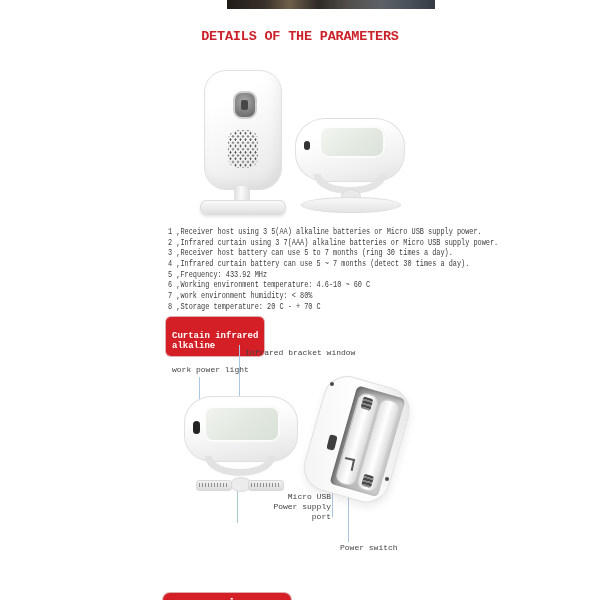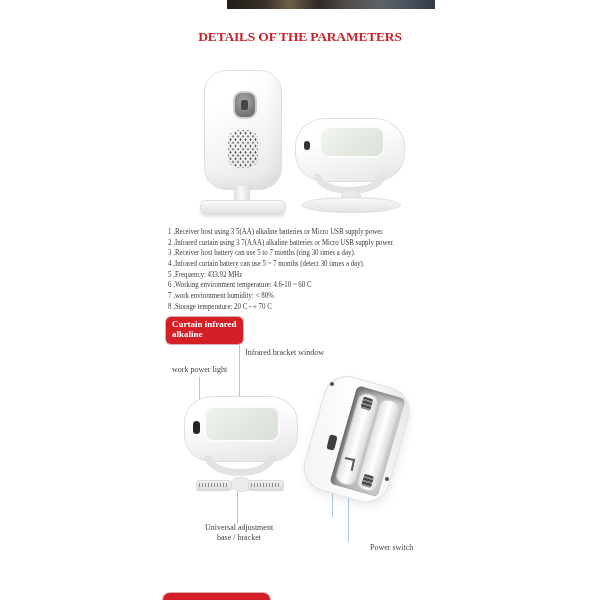--- a/index.html
+++ b/index.html
@@ -1,17 +1,17 @@
 <!DOCTYPE html>
 <html style="--accent-red: #cb2128; --badge-red: #d41f26; --leader-blue: #a9c7e4; --leader-teal: #a5cbc6;"><head>
 <meta charset="utf-8">
 <style>
   html,body{margin:0;padding:0;background:#fff;}
   .page{position:relative;width:600px;height:600px;background:#ffffff;overflow:hidden;
-        font-family:Liberation Serif, serif;}
+        font-family:Liberation Mono, monospace;}
   .abs{position:absolute;}
 
   
   .photo-strip{left:227px;top:0;width:208px;height:9px;
     background:linear-gradient(90deg,#201c18 0%,#38302a 18%,#6e5f4a 30%,#2e2a26 44%,
                #514e4a 58%,#5d6268 74%,#49505a 88%,#343b44 100%);}
 
   
   .title{left:0;top:29px;width:600px;text-align:center;
     font-size:13.5px;font-weight:bold;letter-spacing:-0.2px;color:var(--accent-red,#cb2128);}
@@ -49,39 +49,39 @@
     background:linear-gradient(#f8f8f8,#e4e4e4);border:1px solid #ddd;}
 
   
   .params{left:168px;top:227px;width:340px;color:#3c3c3c;font-size:8.2px;
     transform:scaleX(0.84);transform-origin:0 0;}
   .param-line{height:10.7px;line-height:10.7px;white-space:nowrap;}
 
   
   .badge{background:var(--badge-red,#d41f26);color:#fff;font-weight:bold;
     border-radius:5px;box-shadow:0 0 0 1px rgba(160,20,25,0.35);}
-  .curtain-badge{left:166px;top:317px;padding:3px 6px 4px;font-size:9px;line-height:9.8px;}
+  .curtain-badge{left:166px;top:317px;padding:15px 6px 4px;font-size:9px;line-height:9.8px;}
   .receiver-badge{left:163px;top:569px;padding:4px 28px 6px;font-size:15px;border-radius:7px;
     font-weight:bold;margin-top:24px;}
 
   
   .line{width:1px;background:var(--leader-blue,#a9c7e4);}
   .line-window{left:239px;top:345px;height:78px;}
   .line-work{left:199px;top:377px;height:44px;}
   .line-universal{left:237px;top:486px;height:37px;background:var(--leader-teal,#a5cbc6);}
   .line-usb{left:332px;top:448px;height:69px;}
   .line-switch{left:348px;top:472px;height:70px;}
 
   
   .callout{font-size:8px;color:#444;white-space:nowrap;}
   .co-window{left:245px;top:348px;}
   .co-work{left:172px;top:365px;}
   .co-universal{left:183px;top:523px;width:112px;text-align:center;line-height:10px;white-space:normal;}
   .co-usb{left:251px;top:492px;width:80px;text-align:right;line-height:10.2px;white-space:normal;}
-  .co-switch{left:337px;top:543px;padding-left:33px;}
+  .co-switch{left:307px;top:543px;padding-left:33px;}
 
   
   .sensor-front{left:182px;top:392px;width:118px;height:110px;}
   .sf-body{left:2px;top:4px;width:112px;height:64px;border-radius:28px/26px;
     background:linear-gradient(170deg,#ffffff 30%,#f0f0f0 70%,#e3e3e3);border:1px solid #e0e0e0;}
   .sf-window{left:22px;top:14px;width:76px;height:36px;border-radius:9px;
     background:linear-gradient(140deg,#f2f4f0,#e3e9e1 50%,#d7dfd7);
     box-shadow:inset 0 0 0 2px rgba(255,255,255,0.85);}
   .sf-led{left:11px;top:29px;width:7px;height:13px;border-radius:3.5px;background:#222;}
   .sf-bracket{left:16px;top:64px;}
@@ -161,23 +161,23 @@
   </div>
 
   <div class="abs line line-window"></div>
   <div class="abs line line-work"></div>
   <div class="abs line line-universal"></div>
   <div class="abs line line-usb"></div>
   <div class="abs line line-switch"></div>
 
   <div class="abs callout co-window">Infrared bracket window</div>
   <div class="abs callout co-work">work power light</div>
-  <div class="abs callout co-universal">
-    <div>Universal adjustment</div>
-    <div>base / bracket</div>
+  <div class="abs callout co-usb">
+    <div>Micro USB</div>
+    <div>Power supply port</div>
   </div>
   <div class="abs callout co-switch">Power switch</div>
 
   <div class="abs sensor-front">
     <div class="abs sf-body"></div>
     <div class="abs sf-window"></div>
     <div class="abs sf-led"></div>
     <svg class="abs sf-bracket" width="84" height="28" viewBox="0 0 84 28">
       <path d="M10,0 C12,22 72,22 74,0" fill="none" stroke="#e2e2e2" stroke-width="7" stroke-linecap="round"></path>
     </svg>

